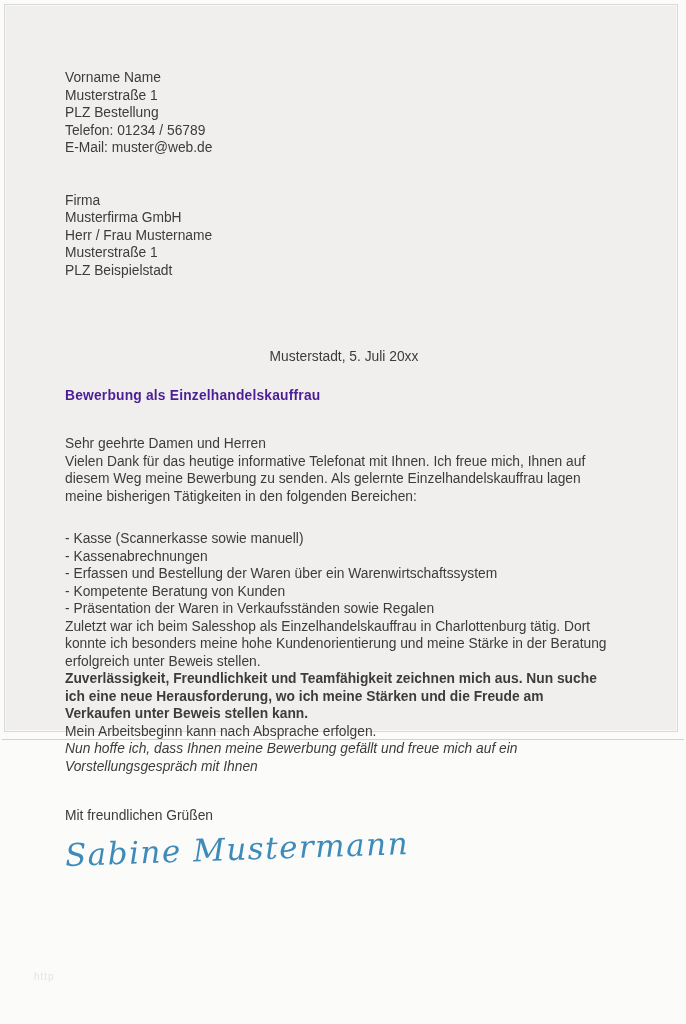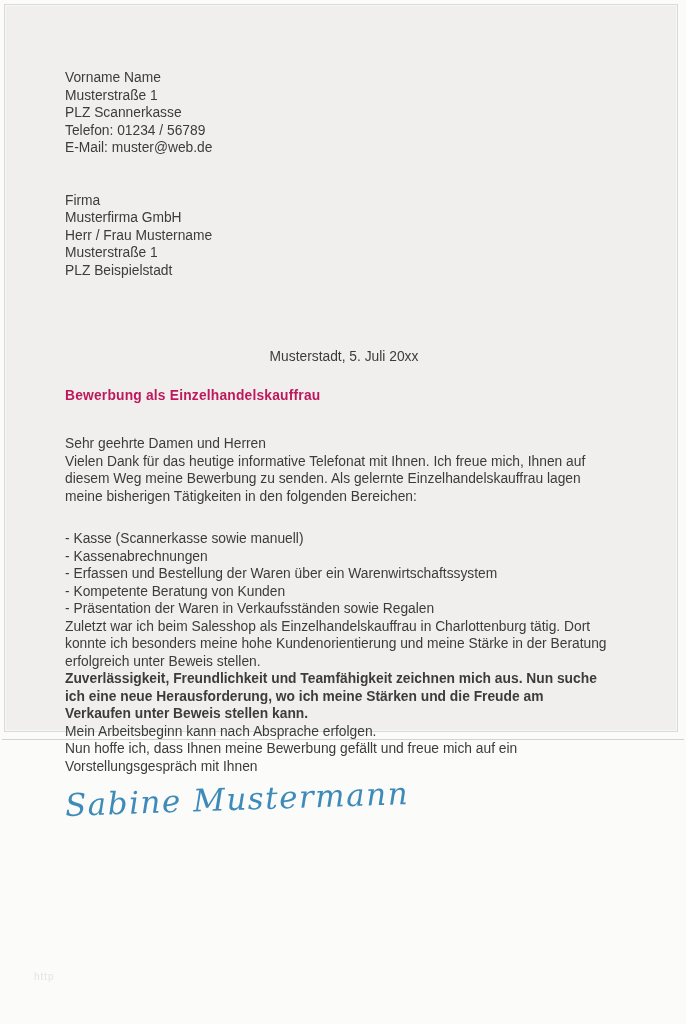--- a/index.html
+++ b/index.html
@@ -51,34 +51,34 @@
   .sender { margin-bottom: 35px; }
   .recipient { margin-bottom: 0; }
   .date {
     margin-top: 69px;
     white-space: nowrap;
     text-align: center;
   }
   .subject {
     margin-top: 21px;
     font-weight: bold;
-    color: #be185d;
+    color: #4c1d95;
     letter-spacing: 0.2px;
   }
   .salutation { margin-top: 31px; }
   p.para {
     margin: 0;
     max-width: 548px;
   }
   .p1 { margin-top: 21px; }
   .list { margin-top: 25px; }
   .p2 { margin-top: 18px; }
   .p3 { margin-top: 18px; font-weight: bold; }
   .p4 { margin-top: 15px; }
-  .p5 { margin-top: 17px; }
+  .p5 { margin-top: 17px; font-style: italic; }
   .closing { margin-top: 32px; }
   .signature {
     margin-top: 10px;
     font-family: "DejaVu Serif", serif;
     font-style: italic;
     font-size: 31px;
     line-height: 40px;
     letter-spacing: 1.5px;
     color: #3e8bb9;
     transform: rotate(-2deg);
@@ -97,21 +97,21 @@
 </head>
 <body>
 
 <div class="frame">
   <div class="page">
     <div class="content">
 
       <div class="sender">
         <div class="line">Vorname Name</div>
         <div class="line">Musterstraße 1</div>
-        <div class="line">PLZ Scannerkasse</div>
+        <div class="line">PLZ Bestellung</div>
         <div class="line">Telefon: 01234 / 56789</div>
         <div class="line">E-Mail: muster@web.de</div>
       </div>
 
       <div class="recipient">
         <div class="line">Firma</div>
         <div class="line">Musterfirma GmbH</div>
         <div class="line">Herr / Frau Mustername</div>
         <div class="line">Musterstraße 1</div>
         <div class="line">PLZ Beispielstadt</div>
@@ -134,20 +134,21 @@
       </div>
 
       <p class="para p2">Zuletzt war ich beim Salesshop als Einzelhandelskauffrau in Charlottenburg tätig. Dort konnte ich besonders meine hohe Kundenorientierung und meine Stärke in der Beratung erfolgreich unter Beweis stellen.</p>
 
       <p class="para p3">Zuverlässigkeit, Freundlichkeit und Teamfähigkeit zeichnen mich aus. Nun suche ich eine neue Herausforderung, wo ich meine Stärken und die Freude am Verkaufen unter Beweis stellen kann.</p>
 
       <p class="para p4">Mein Arbeitsbeginn kann nach Absprache erfolgen.</p>
 
       <p class="para p5">Nun hoffe ich, dass Ihnen meine Bewerbung gefällt und freue mich auf ein Vorstellungsgespräch mit Ihnen</p>
 
+      <div class="closing">Mit freundlichen Grüßen</div>
 
       <div class="signature">Sabine Mustermann</div>
 
     </div>
 
     <div class="watermark">http</div>
   </div>
 </div>
 
 </body></html>

